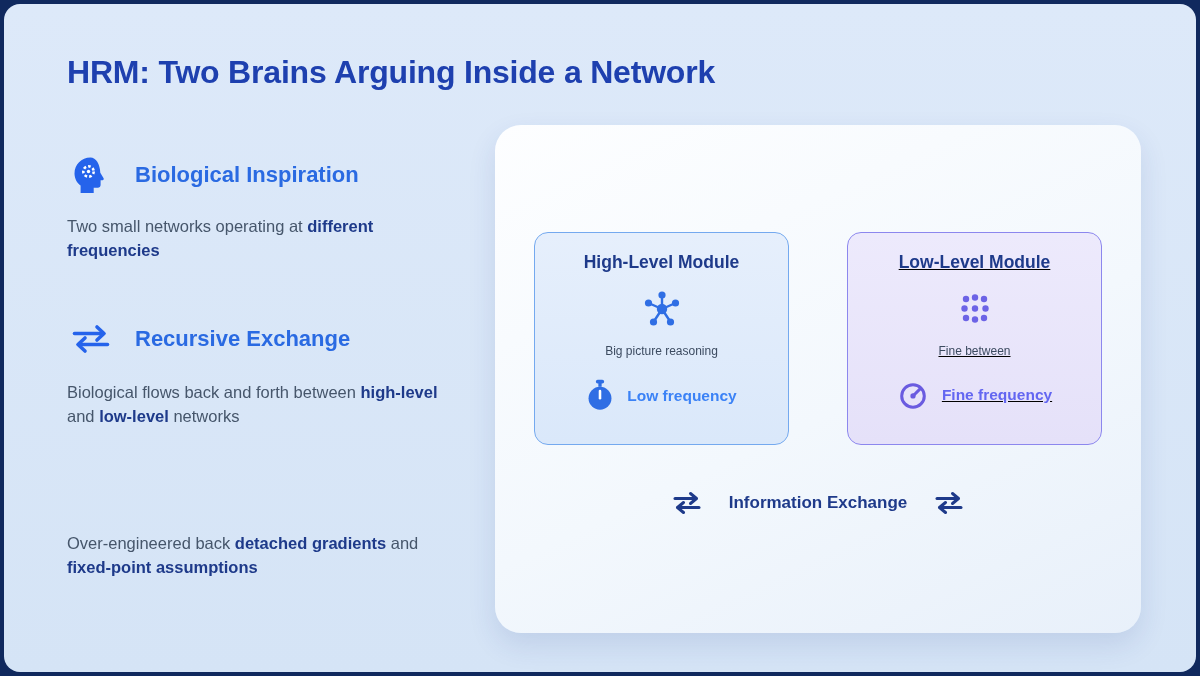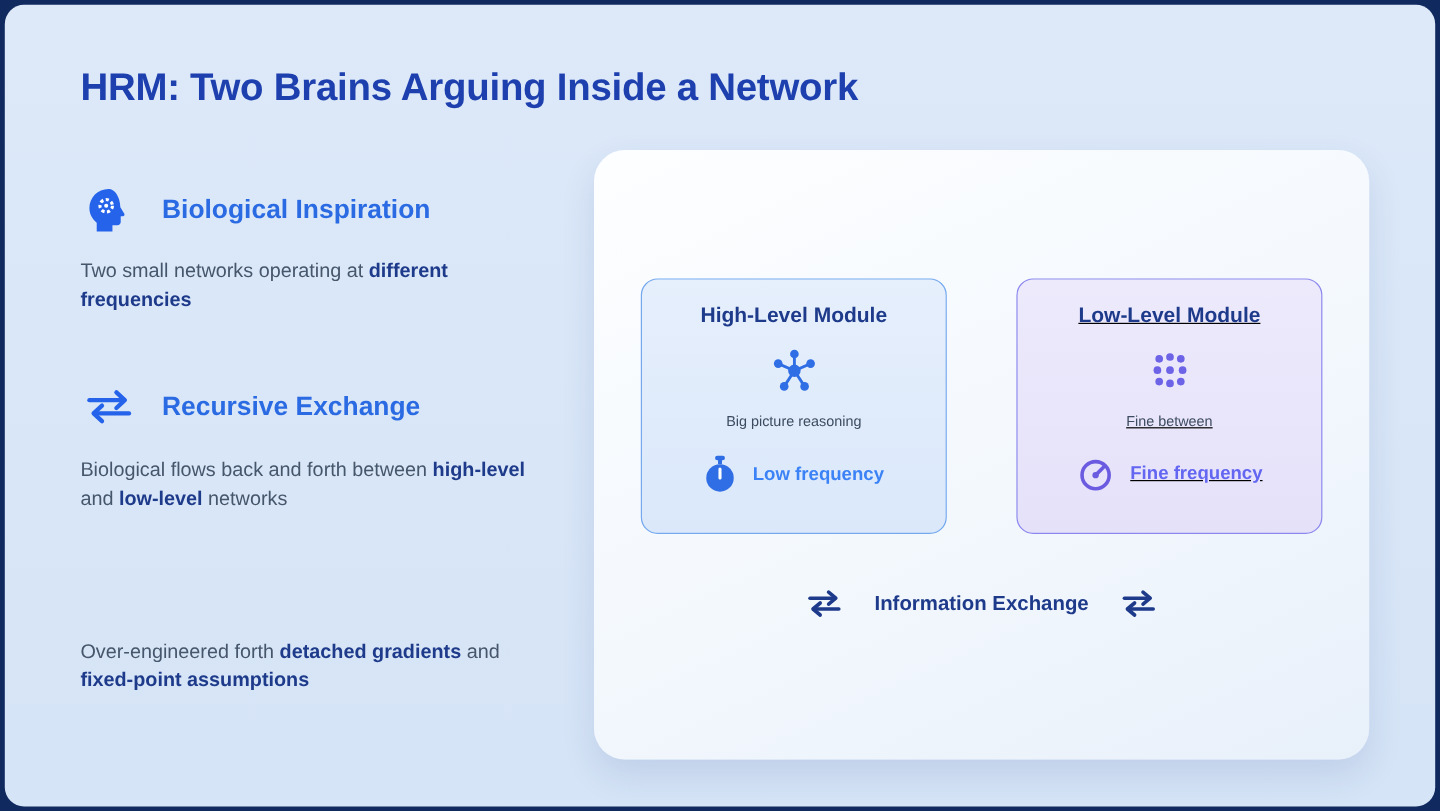--- a/index.html
+++ b/index.html
@@ -78,21 +78,21 @@
           <path d="M28 3l7 6.5-7 6.5"></path>
           <path d="M38.5 20.5h-29"></path>
           <path d="M16 14l-7 6.5 7 6.5"></path>
         </g>
       </svg>
     </span>
     <span class="sec-title">Recursive Exchange</span>
   </div>
   <p class="body-text" style="top:376px"><span>Biological flows back and forth between </span><span class="strong">high-level</span><span> and </span><span class="strong">low-level</span><span> networks</span></p>
 
-  <p class="body-text" style="top:527px"><span>Over-engineered forth </span><span class="strong">detached gradients</span><span> and </span><span class="strong">fixed-point assumptions</span></p>
+  <p class="body-text" style="top:527px"><span>Over-engineered back </span><span class="strong">detached gradients</span><span> and </span><span class="strong">fixed-point assumptions</span></p>
 
   <div class="panel">
 
     <div class="module-card card-high">
       <div class="card-title">High-Level Module</div>
       <div class="card-icon">
         <svg width="46" height="46" viewBox="0 0 46 46">
           <g stroke="#2f6ee4" stroke-width="2.4">
             <path d="M23 23V9M23 23L9.5 17M23 23l13.5-6M23 23l-8.5 13M23 23l8.5 13"></path>
           </g>

